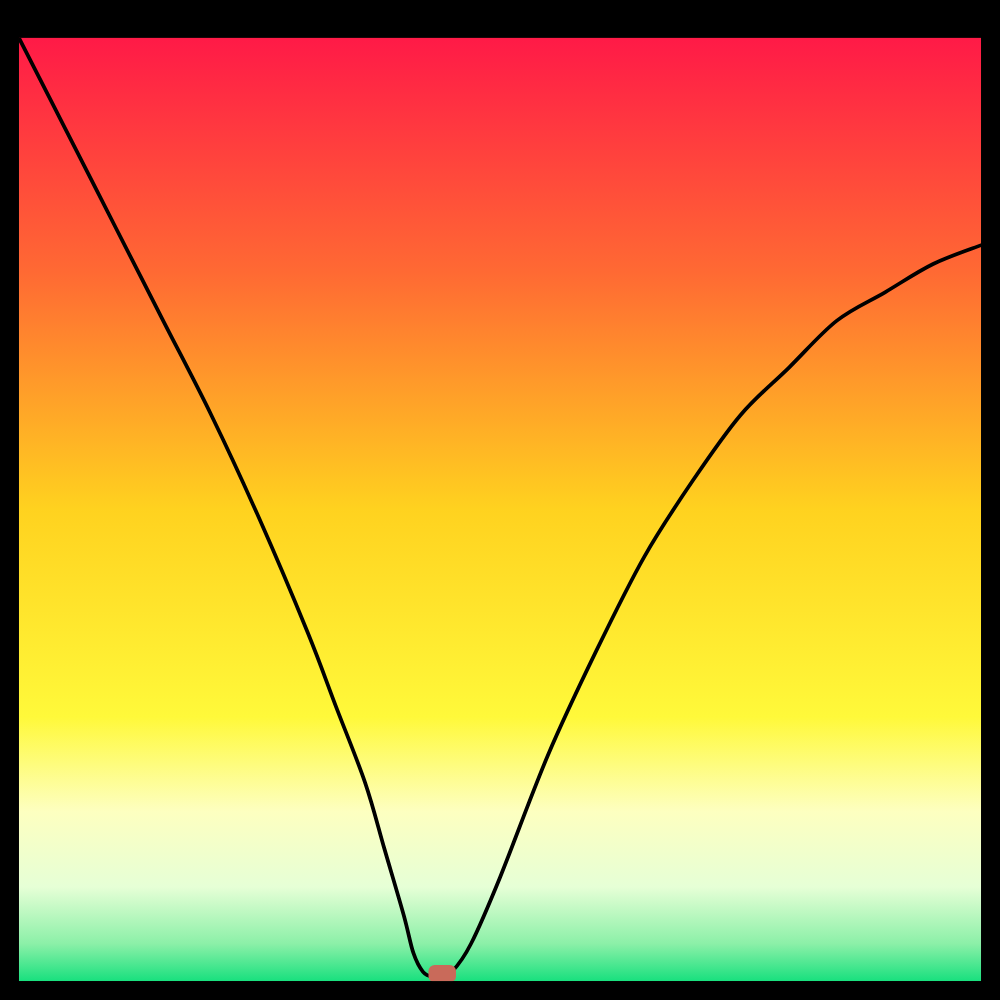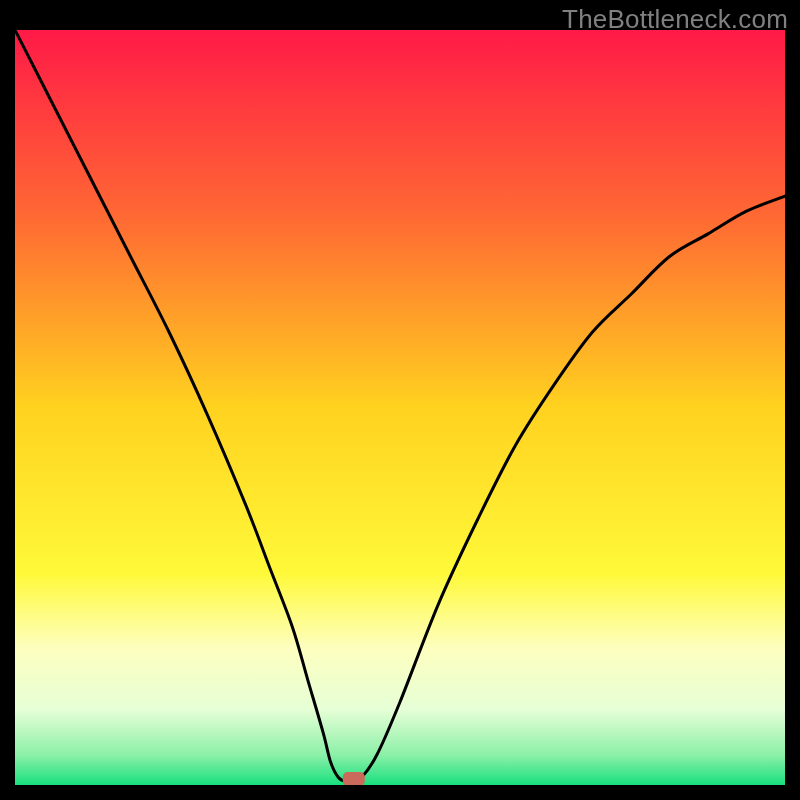--- a/index.html
+++ b/index.html
@@ -41,21 +41,20 @@
   .plot-area svg {
     display: block;
     width: 100%;
     height: 100%;
   }
 </style>
 </head>
 <body>
 
 <div class="frame">
-  <div class="attribution">TheBottleneck.com</div>
 
   <div class="plot-area">
     <svg viewBox="0 0 770 755" preserveAspectRatio="none">
       <defs>
         <linearGradient id="bg-grad" x1="0" y1="0" x2="0" y2="1">
         <stop offset="0%" stop-color="#ff1a47"></stop>
             <stop offset="25%" stop-color="#ff6a33"></stop>
             <stop offset="50%" stop-color="#ffd21f"></stop>
             <stop offset="72%" stop-color="#fff93a"></stop>
             <stop offset="82%" stop-color="#fdffc0"></stop>

